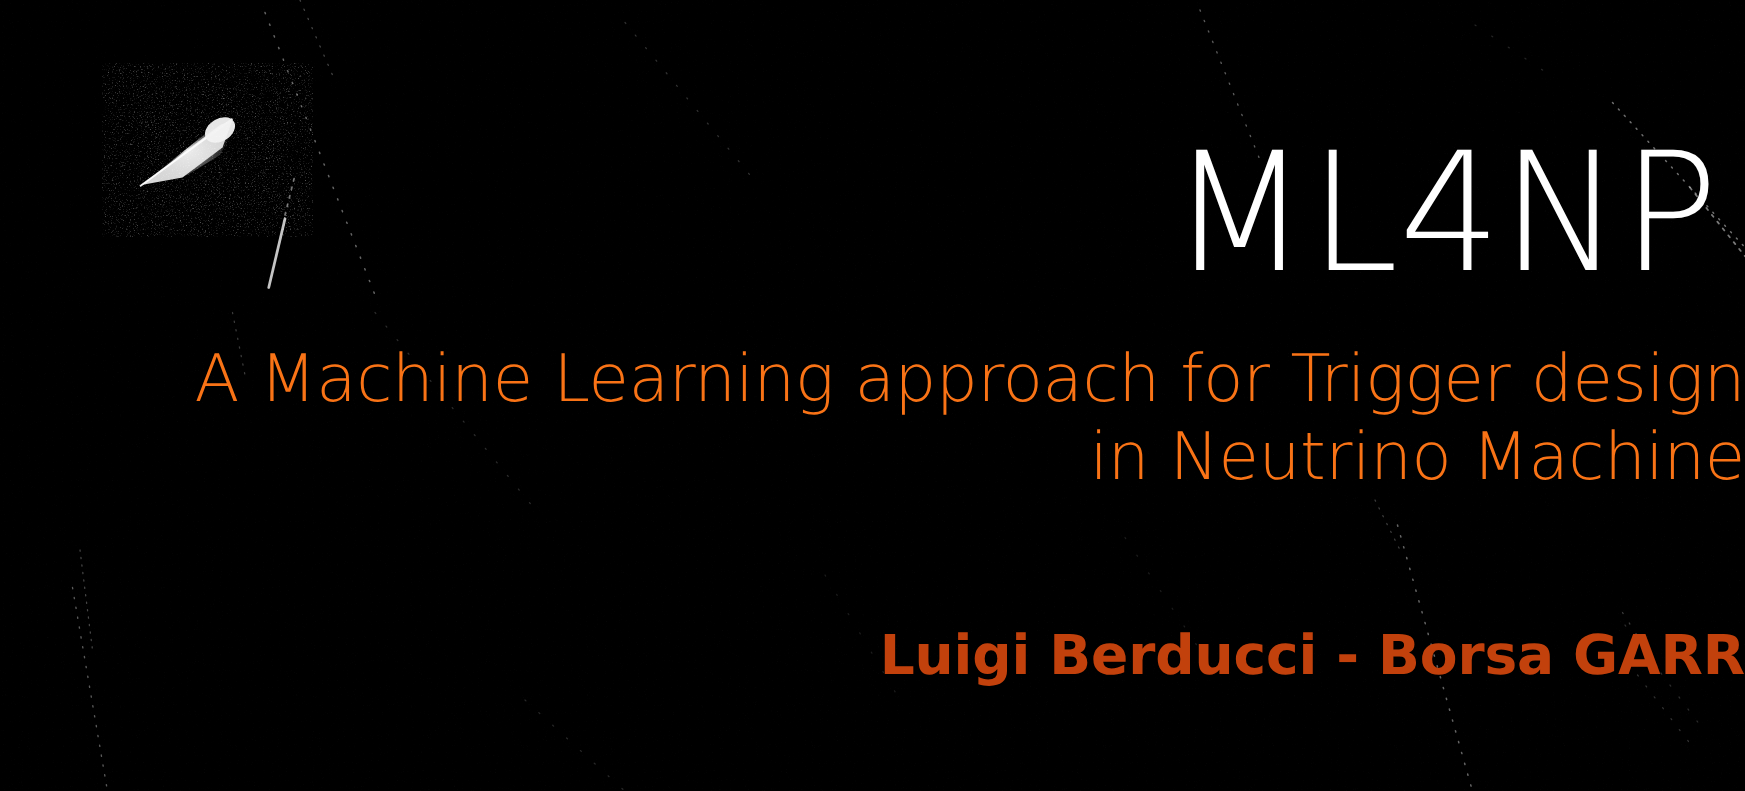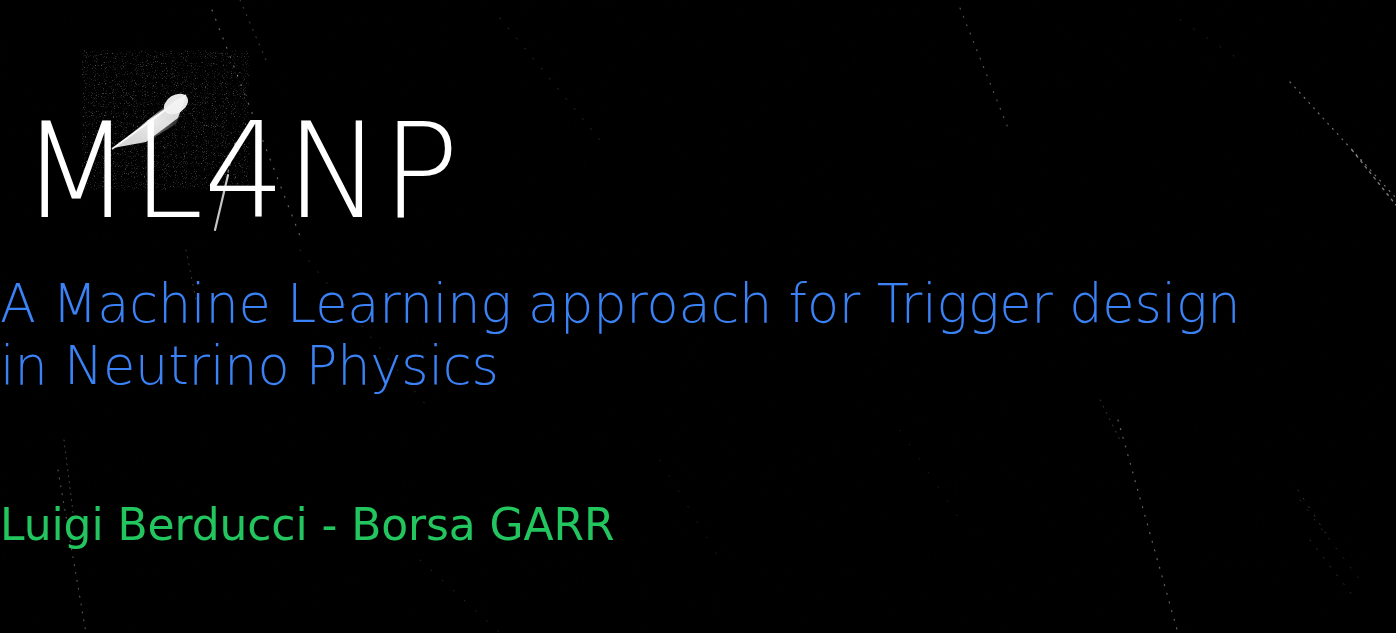--- a/index.html
+++ b/index.html
@@ -31,21 +31,21 @@
     pointer-events: none;
   }
 
   
   #content {
     position: absolute;
     inset: 0;
     display: flex;
     flex-direction: column;
     align-items: center;
-    text-align: left;
+    text-align: right;
     color: #ffffff;
   }
 
   #title {
     position: absolute;
     left: 0;
     right: 0;
     top: 105px;
     font-size: 132px;
     line-height: 1;
@@ -57,34 +57,34 @@
   }
 
   #subtitle {
     position: absolute;
     left: 0;
     right: 0;
     top: 273px;
     font-size: 52.5px;
     line-height: 62px;
     font-weight: 300;
-    color: #3b82f6;
+    color: #f97316;
     letter-spacing: -0.2px;
   }
   #subtitle .line { display: block; white-space: nowrap; }
 
   #author-block {
     position: absolute;
     left: 0;
     right: 0;
     top: 496px;
     font-size: 44px;
     line-height: 57px;
-    font-weight: 400;
-    color: #22c55e;
+    font-weight: 700;
+    color: #c2410c;
     letter-spacing: -0.1px;
   }
   #author-block .line { display: block; white-space: nowrap; }
 </style>
 </head>
 <body>
 
 <div id="slide">
 
   <svg id="background-texture" viewBox="0 0 1396 633" preserveAspectRatio="none" aria-hidden="true">
@@ -151,21 +151,21 @@
 
     <rect x="0" y="0" width="1396" height="633" filter="url(#speckle2)" opacity="0.07"></rect>
   </svg>
 
   <div id="content">
 
     <div id="title">ML4NP</div>
 
     <div id="subtitle">
       <span class="line">A Machine Learning approach for Trigger design</span>
-      <span class="line">in Neutrino Physics</span>
+      <span class="line">in Neutrino Machine</span>
     </div>
 
     <div id="author-block">
       <span class="line">Luigi Berducci - Borsa GARR</span>
     </div>
 
   </div>
 </div>
 
 </body></html>

